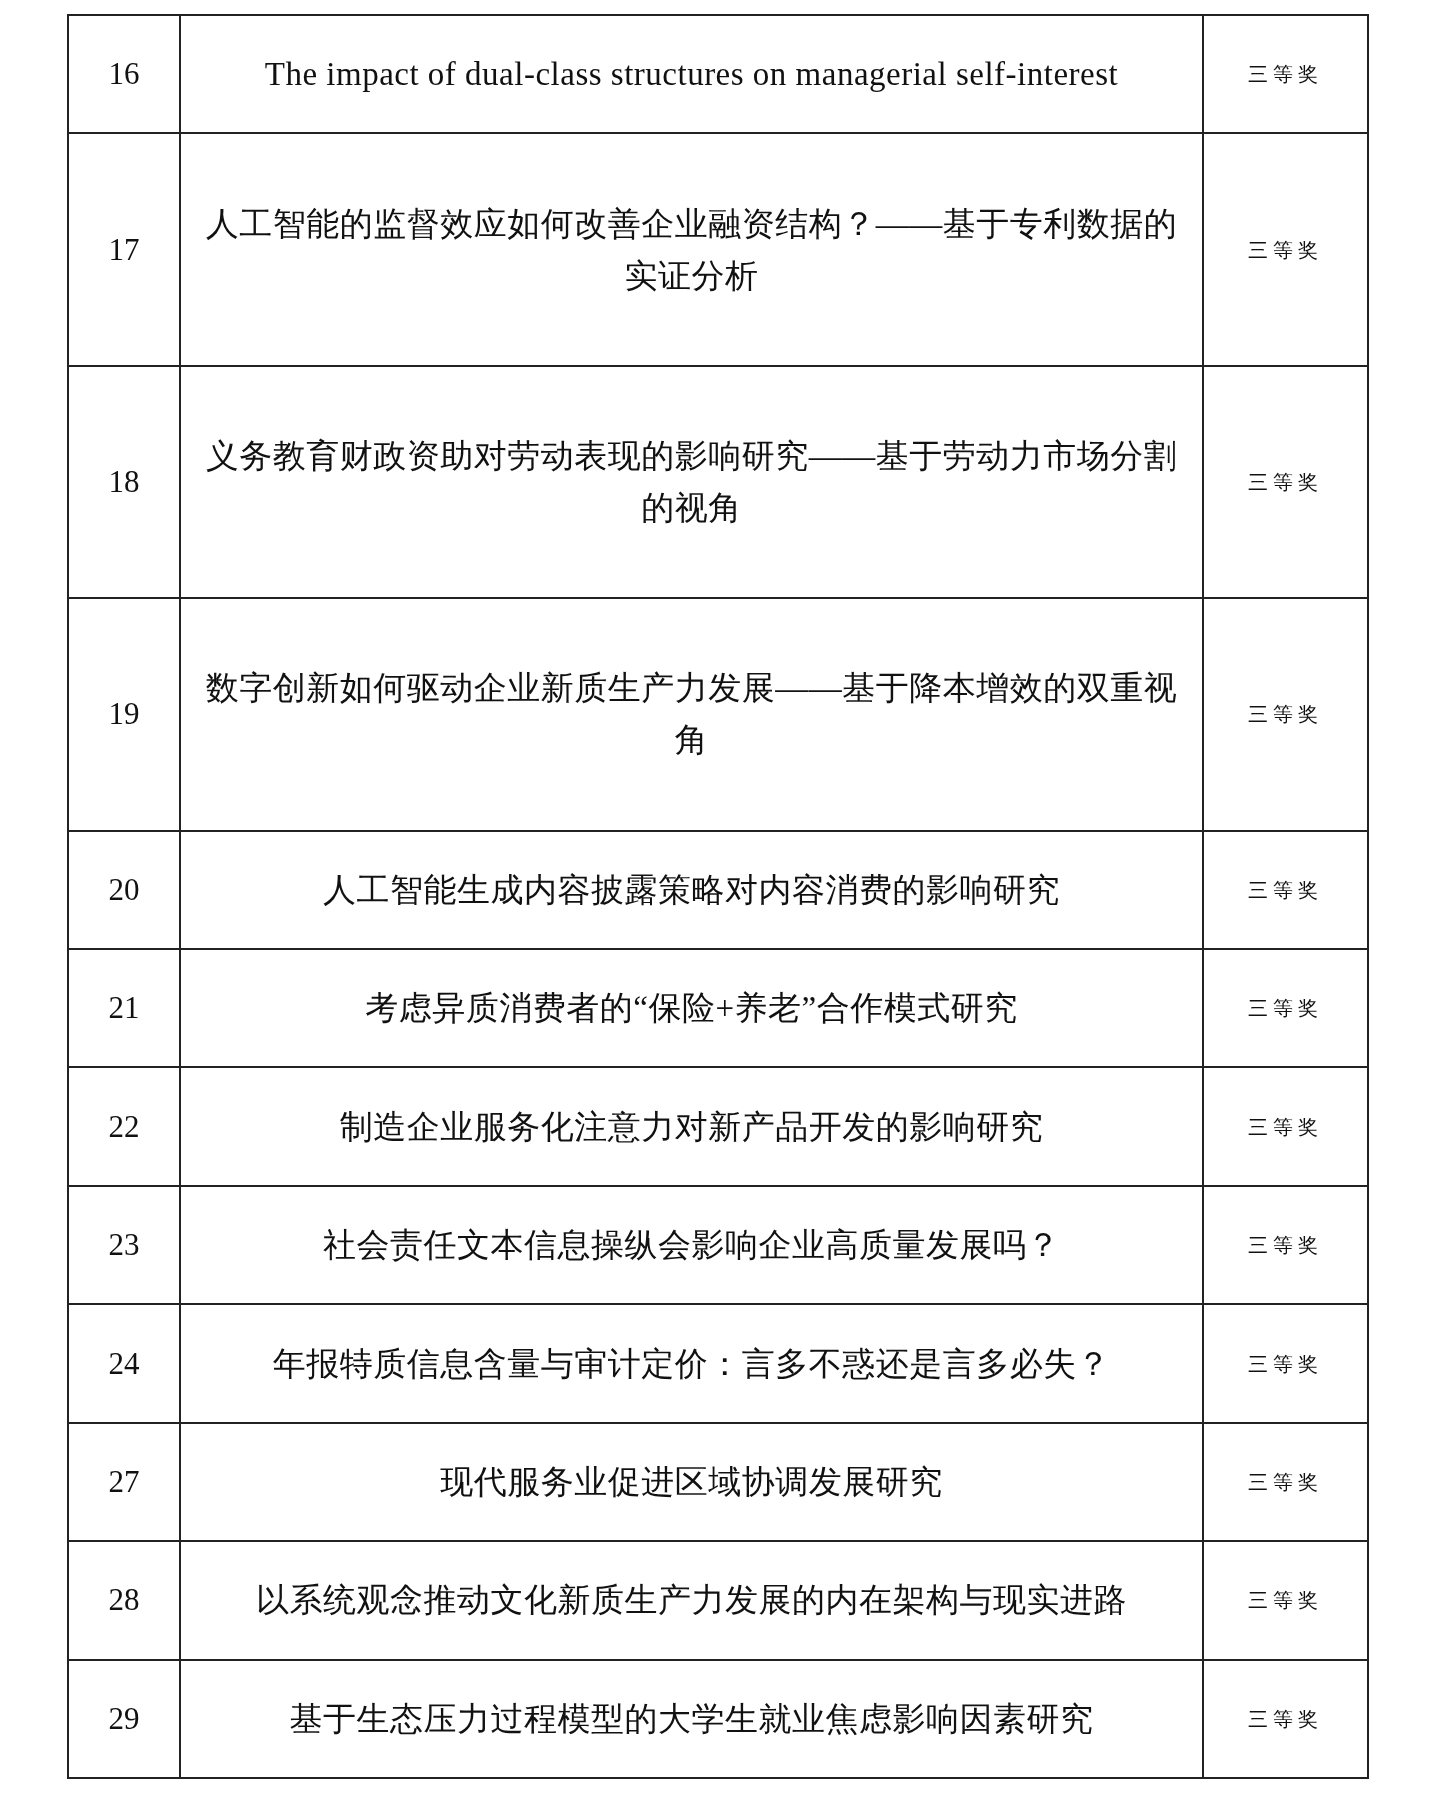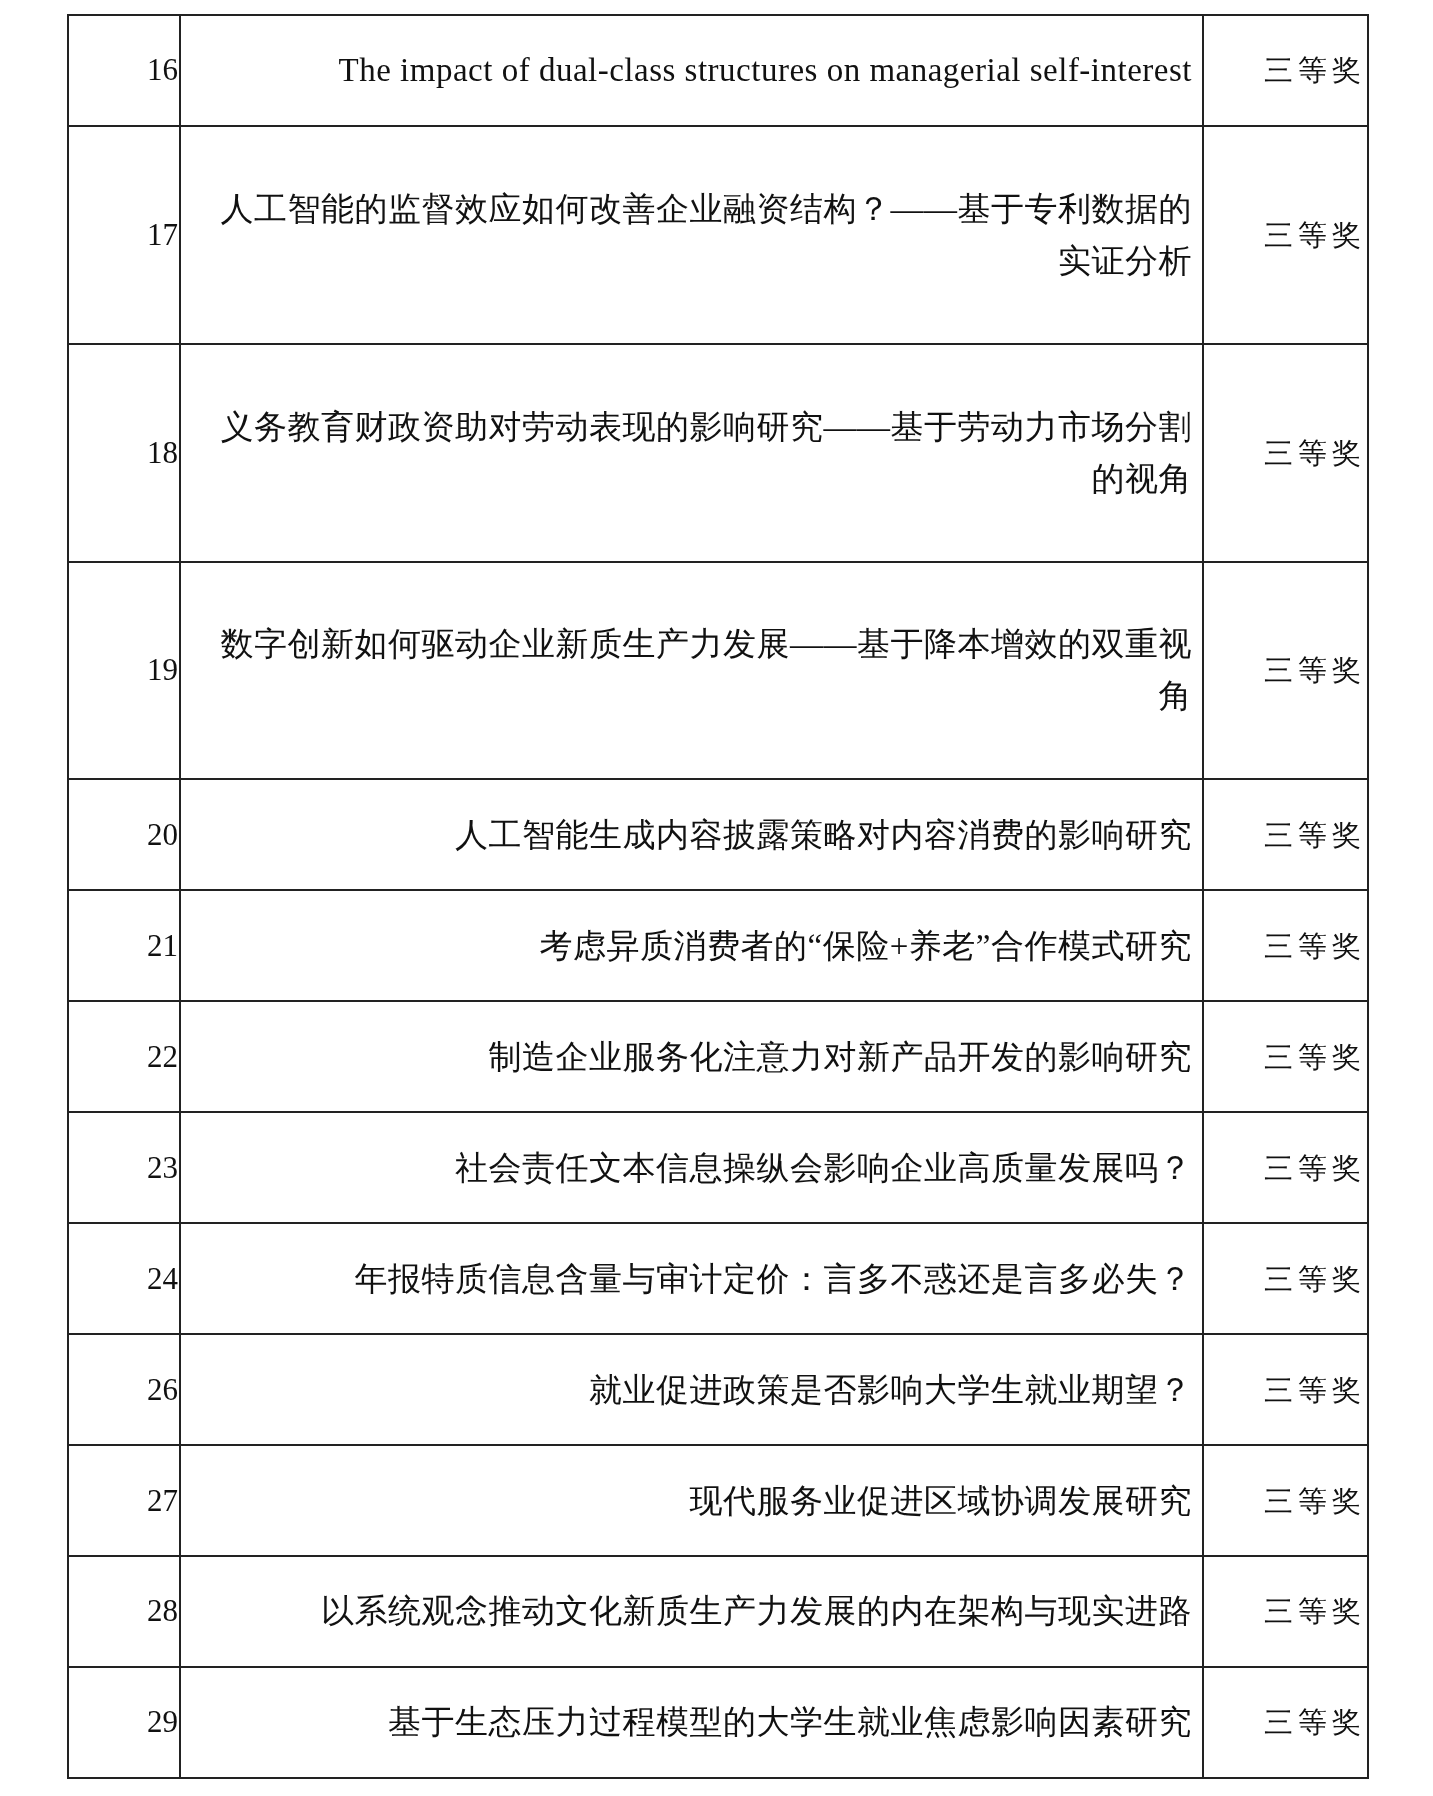--- a/index.html
+++ b/index.html
@@ -18,36 +18,36 @@
     position: absolute;
     left: 67px;
     top: 14px;
     width: 1300px;
     height: 1765px;
     border-collapse: collapse;
     table-layout: fixed;
   }
   table.awards td {
     border: 2px solid var(--border-color, #222222);
-    text-align: right;
+    text-align: center;
     vertical-align: middle;
     background: var(--page-bg, #ffffff);
     overflow: hidden;
   }
   td.c-no {
     font-size: 31px;
   }
   td.c-title {
     font-size: 33px;
     line-height: 52px;
     padding: 0 10px;
     letter-spacing: 0.5px;
   }
   td.c-award {
-    font-size: 29px;
+    font-size: 20px;
     letter-spacing: 5px;
     line-height: 40px;
     font-family: Liberation Serif, serif;
   }
 </style>
 </head>
 <body>
 
 <div class="page">
   <table class="awards">
@@ -105,25 +105,20 @@
     <td class="c-award">三等奖</td>
   </tr>
 
   <tr>
     <td class="c-no">24</td>
     <td class="c-title">年报特质信息含量与审计定价：言多不惑还是言多必失？</td>
     <td class="c-award">三等奖</td>
   </tr>
 
 
-  <tr>
-    <td class="c-no">26</td>
-    <td class="c-title">就业促进政策是否影响大学生就业期望？</td>
-    <td class="c-award">三等奖</td>
-  </tr>
 
   <tr>
     <td class="c-no">27</td>
     <td class="c-title">现代服务业促进区域协调发展研究</td>
     <td class="c-award">三等奖</td>
   </tr>
 
   <tr>
     <td class="c-no">28</td>
     <td class="c-title">以系统观念推动文化新质生产力发展的内在架构与现实进路</td>

